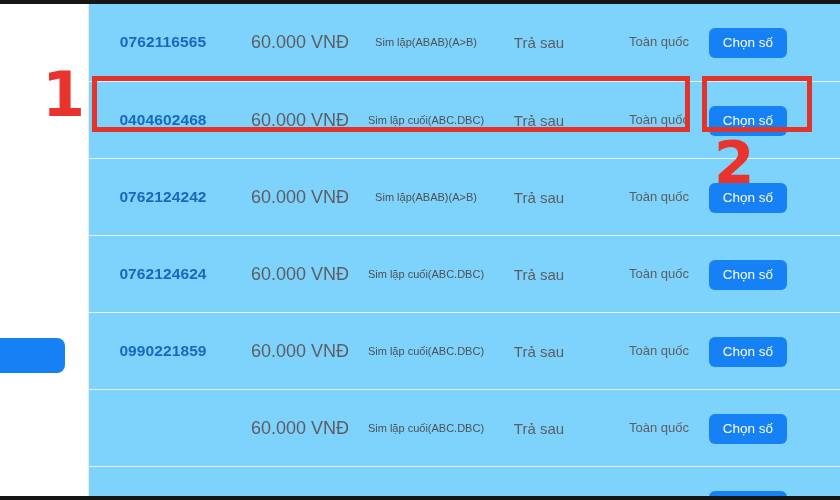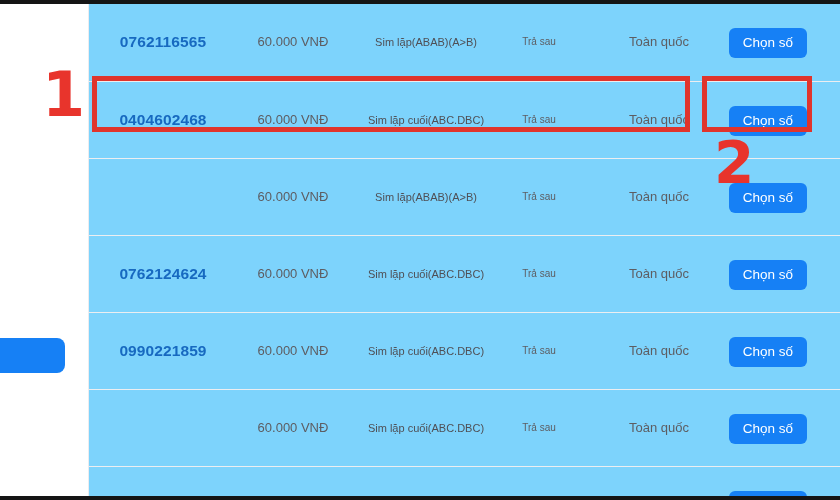--- a/index.html
+++ b/index.html
@@ -53,42 +53,42 @@
     line-height: 1.45;
   }
   .c-number {
     left: 4px; width: 140px;
     color: #1769c0;
     font-weight: bold;
     font-size: 15.5px;
     letter-spacing: .1px;
   }
   .c-price {
-    left: 149px; width: 110px;
+    left: 156px; width: 110px;
     color: #5d5d62;
-    font-size: 13px;
+    font-size: 18px;
   }
   .c-type {
     left: 254px; width: 166px;
     color: #4f4f55;
     font-size: 11px;
   }
   .c-type span { display: block; }
   .c-pay {
     left: 370px; width: 160px;
     color: #5d5d62;
-    font-size: 10px;
+    font-size: 15px;
   }
   .c-region {
     left: 490px; width: 160px;
     color: #5d5d62;
     font-size: 13px;
   }
   .c-action {
-    left: 600px; width: 118px; justify-content: flex-end;
+    left: 600px; width: 118px;
   }
   .choose-btn {
     display: inline-flex;
     align-items: center;
     justify-content: center;
     width: 78px; height: 30px;
     background: #1680f5;
     color: #ffffff;
     font-size: 13.5px;
     border: none;
@@ -155,20 +155,21 @@
           <span>Sim lặp cuối</span>
           <span>(ABC.DBC)</span>
         </div>
         <div class="cell c-pay">Trả sau</div>
         <div class="cell c-region">Toàn quốc</div>
         <div class="cell c-action">
           <button class="choose-btn">Chọn số</button>
         </div>
       </div>
       <div class="sim-row">
+        <div class="cell c-number">0762124242</div>
         <div class="cell c-price">60.000 VNĐ</div>
         <div class="cell c-type">
           <span>Sim lặp(ABAB)(A&gt;B)</span>
         </div>
         <div class="cell c-pay">Trả sau</div>
         <div class="cell c-region">Toàn quốc</div>
         <div class="cell c-action">
           <button class="choose-btn">Chọn số</button>
         </div>
       </div>

